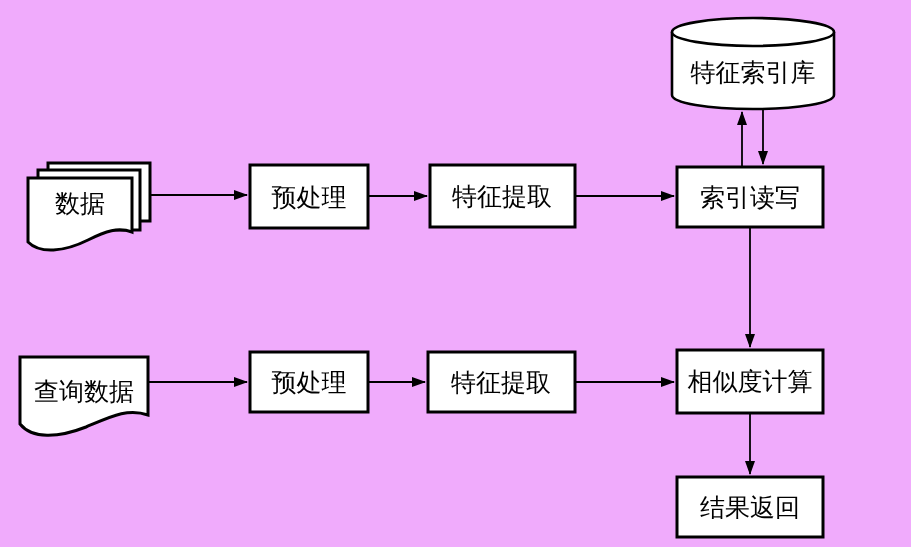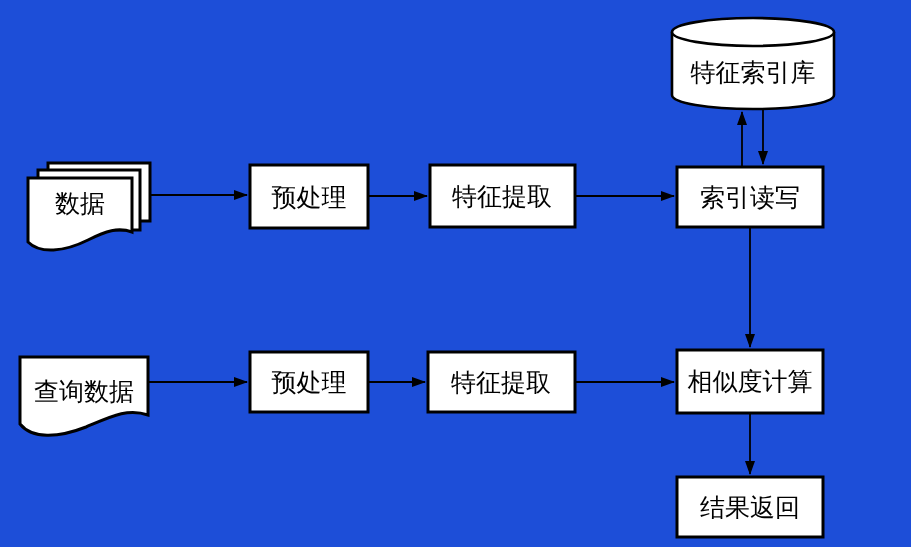--- a/index.html
+++ b/index.html
@@ -4,21 +4,21 @@
 <style>
   html, body {
     margin: 0;
     padding: 0;
     background: #ffffff;
   }
   .canvas {
     position: relative;
     width: 911px;
     height: 547px;
-    background: #1d4ed8;
+    background: #f0abfc;
     font-family: "Liberation Serif", "DejaVu Serif", serif;
   }
   svg { display: block; }
   .node-label {
     font-family: "Liberation Serif", "DejaVu Serif", serif;
     font-size: 25px;
     fill: #000000;
     text-anchor: middle;
   }
   .shape {

